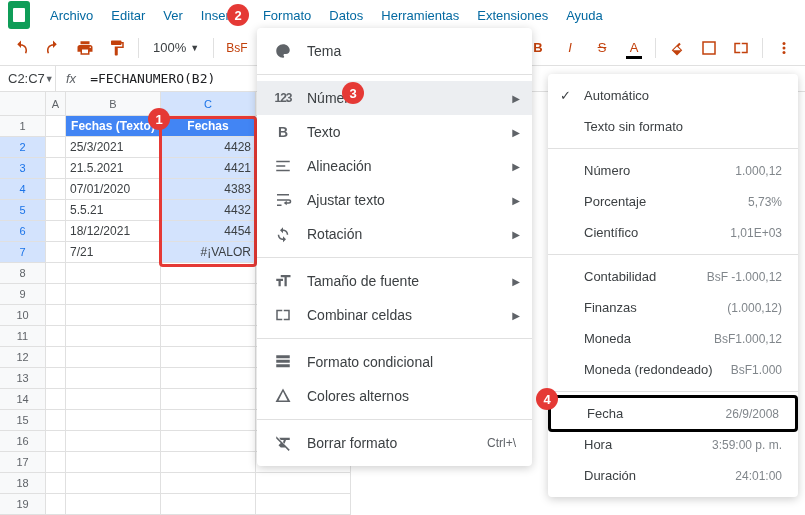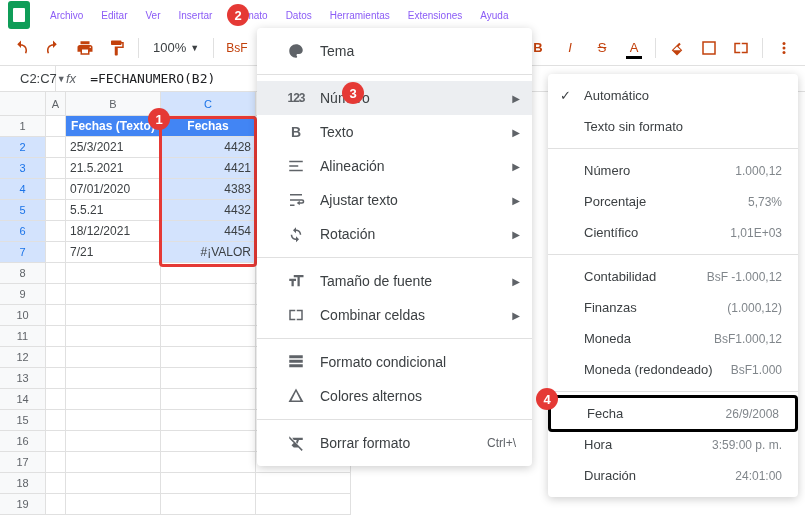--- a/index.html
+++ b/index.html
@@ -1,34 +1,34 @@
 <!DOCTYPE html>
 <html><head>
 <meta charset="utf-8">
 <style>
 * { margin: 0; padding: 0; box-sizing: border-box; font-family: Arial, sans-serif; }
 body { background: #fff; font-size: 13px; color: #3c4043; width: 805px; height: 515px; overflow: hidden; position: relative; }
 
 .menubar { display: flex; align-items: center; height: 30px; padding-left: 8px; gap: 2px; }
 .sheets-logo { width: 22px; height: 28px; background: #0f9d58; border-radius: 3px; position: relative; display: flex; align-items: center; justify-content: center; }
 .sheets-logo::after { content: ""; width: 12px; height: 14px; background: #fff; display: block; border-radius: 1px; }
-.menu-item { padding: 4px 8px; cursor: pointer; font-size: 10px; color: #8b5cf6; }
+.menu-item { padding: 4px 8px; cursor: pointer; font-size: 13px; color: #0369a1; }
 
 .toolbar { display: flex; align-items: center; height: 36px; padding: 0 8px; gap: 6px; border-bottom: 1px solid #e0e0e0; }
 .tool-btn { width: 26px; height: 26px; display: flex; align-items: center; justify-content: center; color: #c2410c; cursor: pointer; border-radius: 4px; }
 .tool-sep { width: 1px; height: 20px; background: #e0e0e0; margin: 0 2px; }
 .zoom { display: flex; align-items: center; gap: 4px; padding: 2px 6px; font-size: 13px; }
 .bold { font-weight: bold; }
 .italic { font-style: italic; }
 .strike { text-decoration: line-through; }
 .text-color { position: relative; }
 .text-color::after { content: ""; position: absolute; bottom: 2px; left: 5px; right: 5px; height: 3px; background: #000; }
 
 .formula-bar { display: flex; align-items: center; height: 26px; border-bottom: 1px solid #e0e0e0; }
-.name-box { width: 56px; padding: 0 20px; font-size: 13px; color: #3c4043; display: flex; align-items: center; border-right: 1px solid #e0e0e0; height: 100%; }
+.name-box { width: 56px; padding: 0 8px; font-size: 13px; color: #3c4043; display: flex; align-items: center; border-right: 1px solid #e0e0e0; height: 100%; }
 .fx { padding: 0 10px; color: #5f6368; font-style: italic; font-size: 13px; }
 .formula-input { flex: 1; padding: 0 4px; font-size: 13px; color: #202124; font-family: monospace; }
 
 .grid { display: flex; position: relative; }
 .row-headers { display: flex; flex-direction: column; }
 .corner { width: 46px; height: 24px; background: #f8f9fa; border-right: 1px solid #e0e0e0; border-bottom: 1px solid #e0e0e0; }
 .row-h { width: 46px; height: 21px; background: #f8f9fa; border-right: 1px solid #e0e0e0; border-bottom: 1px solid #e0e0e0; display: flex; align-items: center; justify-content: center; font-size: 11px; color: #5f6368; }
 .row-h.sel { background: #d3e3fd; color: #1a73e8; }
 
 .cols { display: flex; flex-direction: column; flex: 1; }
@@ -55,21 +55,21 @@
 .callout { position: absolute; width: 22px; height: 22px; background: #e53935; border-radius: 50%; color: #fff; font-weight: bold; font-size: 13px; display: flex; align-items: center; justify-content: center; z-index: 100; }
 .c1 { left: 148px; top: 108px; }
 .c2 { left: 227px; top: 4px; }
 .c3 { left: 342px; top: 82px; }
 .c4 { left: 536px; top: 388px; }
 
 .dropdown { position: absolute; background: #fff; box-shadow: 0 2px 10px rgba(0,0,0,0.2); border-radius: 4px; padding: 6px 0; z-index: 50; }
 .dd-format { left: 257px; top: 28px; width: 275px; }
 .dd-item { display: flex; align-items: center; padding: 7px 16px; font-size: 14px; color: #3c4043; cursor: pointer; gap: 14px; position: relative; }
 .dd-item.highlighted { background: #eceef1; }
-.dd-icon { width: 20px; height: 20px; display: flex; align-items: center; justify-content: center; color: #5f6368; flex-shrink: 0; margin-left: 13px; }
+.dd-icon { width: 20px; height: 20px; display: flex; align-items: center; justify-content: center; color: #5f6368; flex-shrink: 0; }
 .dd-arrow { position: absolute; right: 12px; color: #5f6368; font-size: 10px; }
 .dd-shortcut { position: absolute; right: 16px; color: #5f6368; font-size: 12px; margin-left: 24px; }
 .dd-sep { height: 1px; background: #e0e0e0; margin: 6px 0; }
 
 .dd-number { left: 548px; top: 74px; width: 250px; }
 .dd-num-item { display: flex; align-items: center; justify-content: space-between; padding: 8px 16px 8px 36px; font-size: 13px; color: #3c4043; cursor: pointer; position: relative; }
 .dd-num-item .check { position: absolute; left: 12px; color: #3c4043; }
 .dd-example { color: #80868b; font-size: 12px; }
 .dd-num-item.boxed { border: 3px solid #000000; border-radius: 4px; margin: -3px 0; }
 

